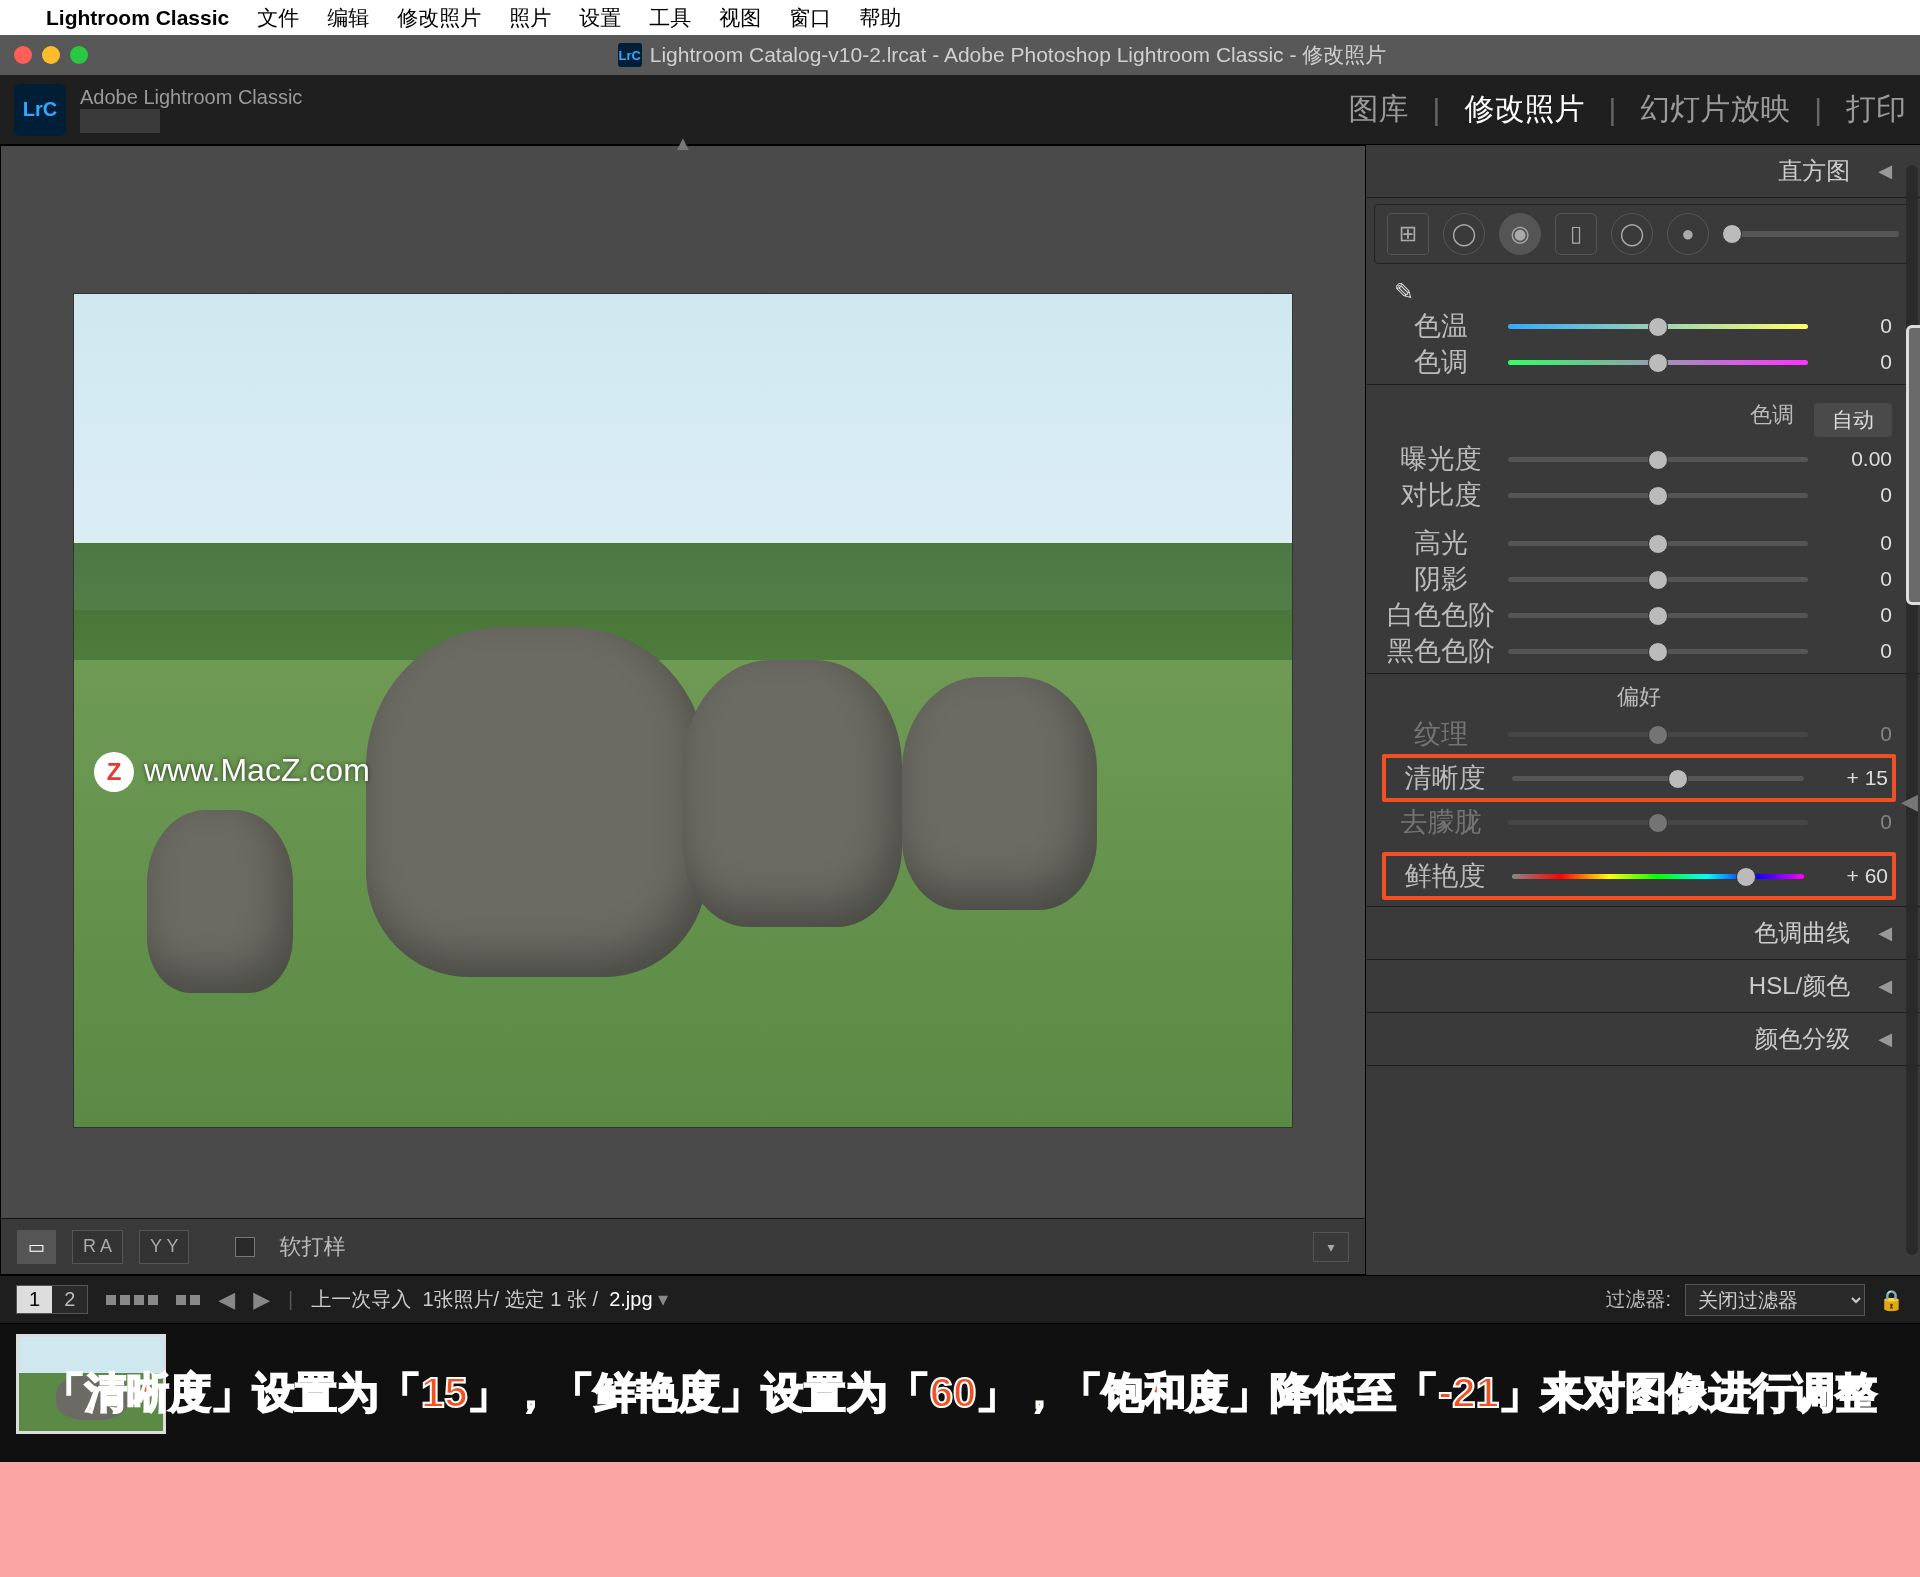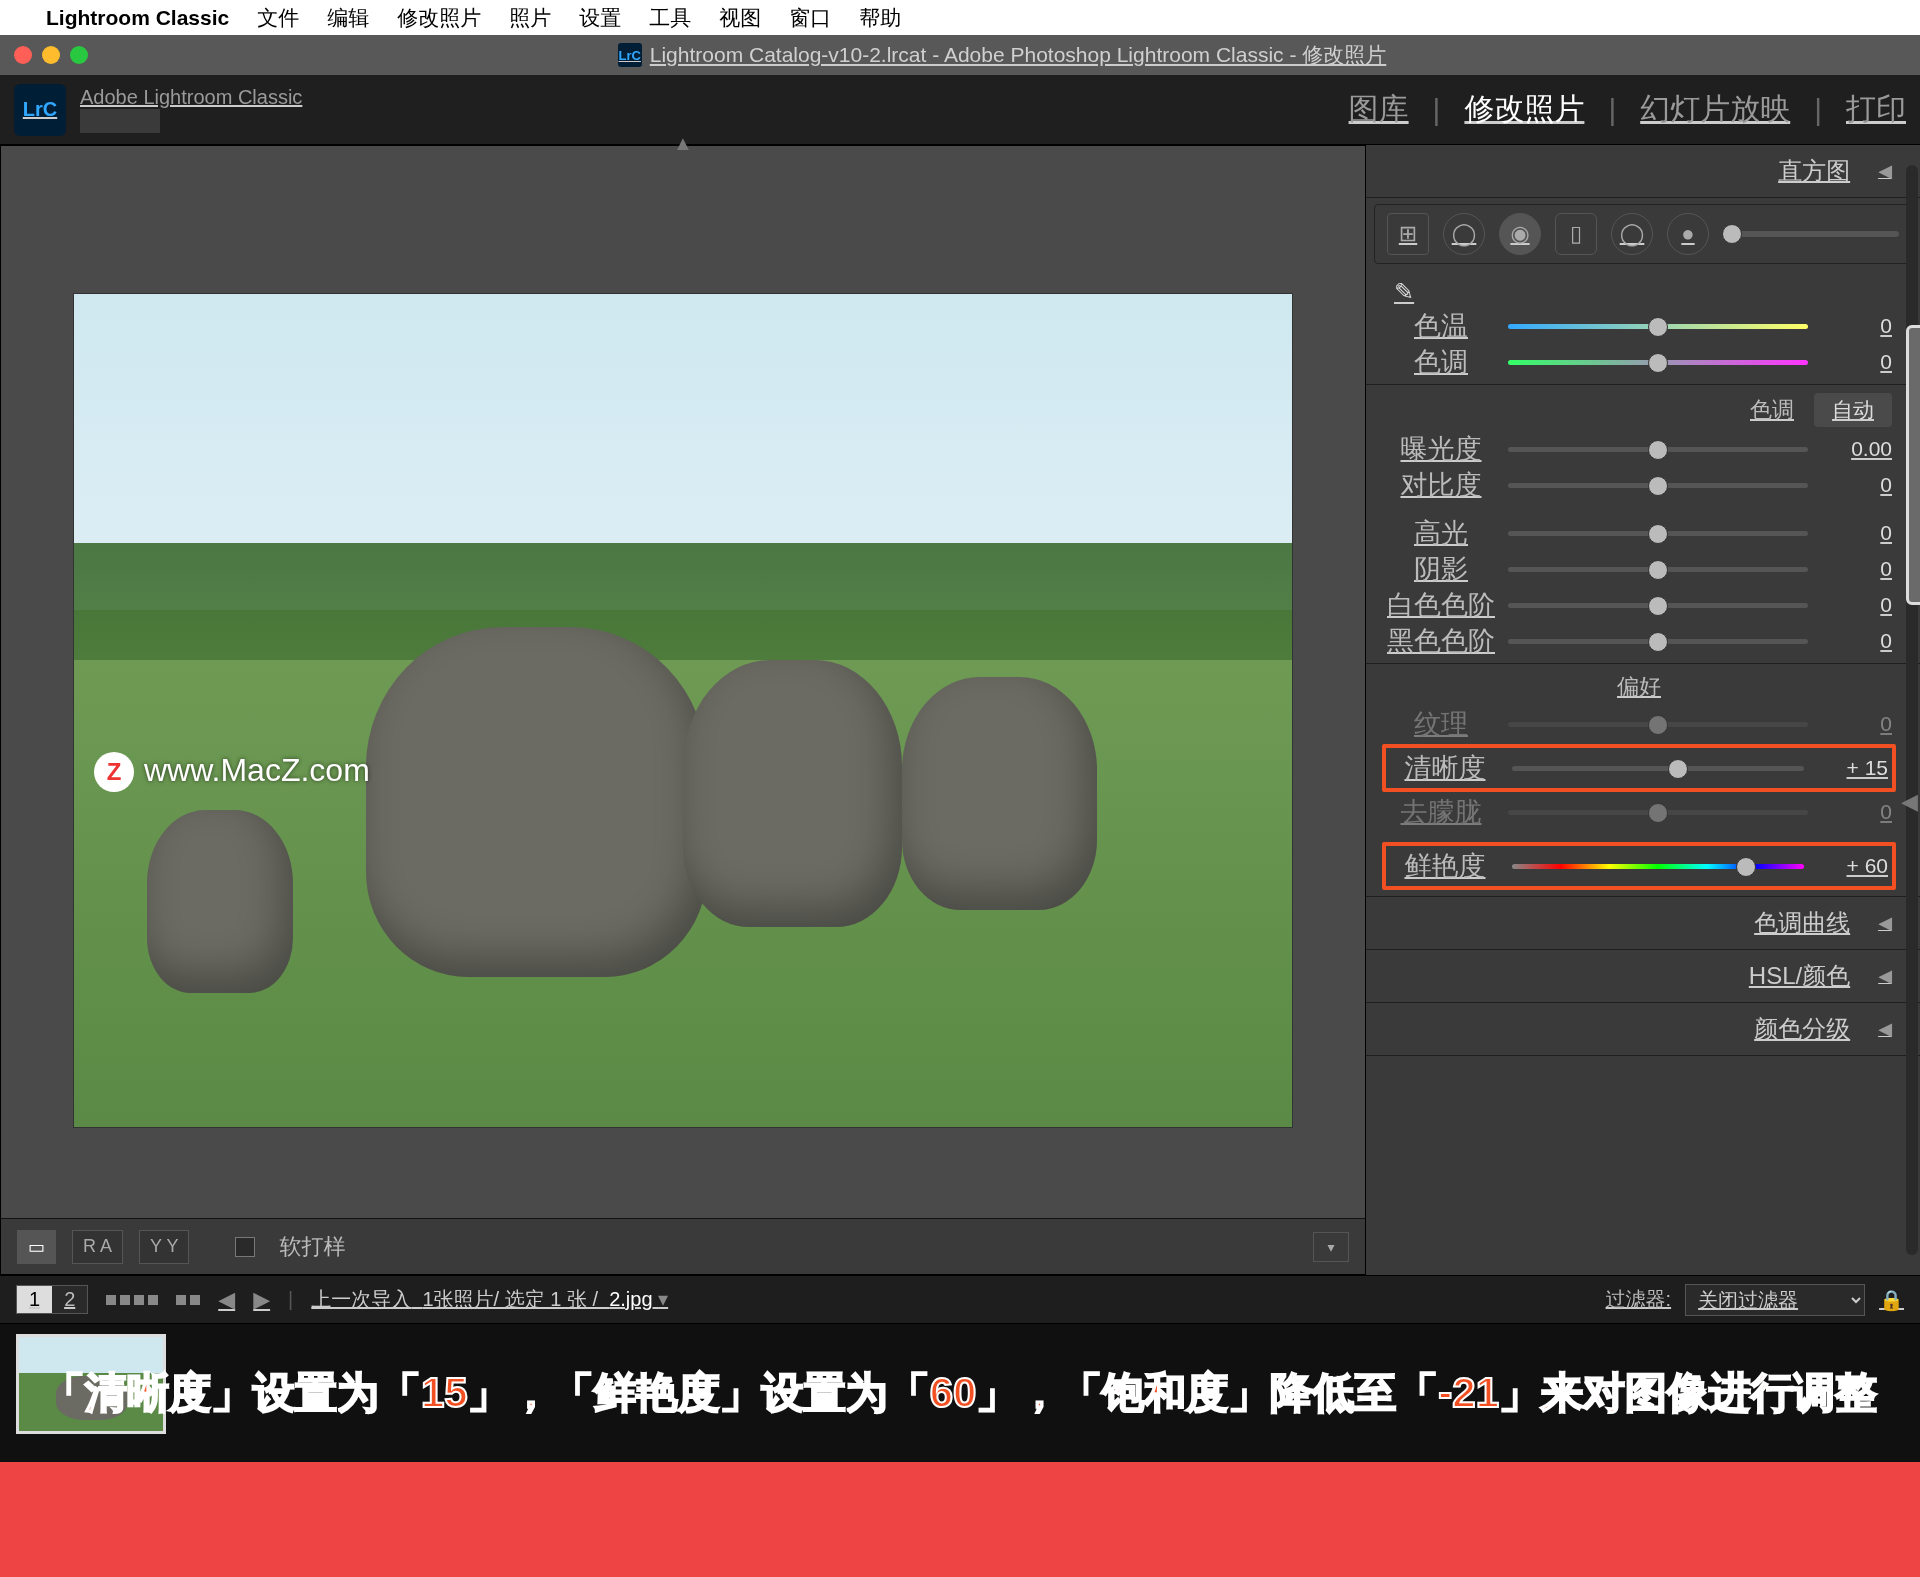--- a/index.html
+++ b/index.html
@@ -2,21 +2,21 @@
 <html><head>
 <meta charset="utf-8">
 <style>
   * { box-sizing: border-box; margin: 0; padding: 0; font-family: -apple-system, "Helvetica Neue", Arial, sans-serif; }
   html, body { width: 1920px; height: 1577px; background:#1a1a1a; color:#ccc; font-size:14px; overflow:hidden;}
   
   .menubar { height:35px; background:#fff; display:flex; align-items:center; padding:0 18px; gap:28px; font-size:21px; color:#000;}
   .menubar .apple { font-size:24px; }
   .menubar .appname { font-weight:700;}
   
-  .window { width:1920px; height:1542px; background:#ef4444;text-decoration:underline;}
+  .window { width:1920px; height:1542px; background:#fca5a5;}
   .titlebar { height:40px; background:#585858; display:flex; align-items:center; padding:0 14px; gap:10px;}
   .traffic { width:18px; height:18px; border-radius:50%; }
   .tr-red{background:#ff5f57;} .tr-yel{background:#ffbd2e;} .tr-grn{background:#28c940;}
   .titlebar .title { flex:1; text-align:center; color:#d0d0d0; font-size:21px; display:flex; align-items:center; justify-content:center; gap:8px;}
   .titlebar .lrc-badge{ width:24px; height:24px; background:#001e36; color:#31a8ff; font-size:13px; font-weight:700; display:inline-flex; align-items:center; justify-content:center; border-radius:3px;}
   
   .appheader{ height:70px; background:#1f1f1f; display:flex; align-items:center; padding:0 14px; border-bottom:1px solid #000;}
   .appheader .lrc-logo{ width:52px; height:52px; background:#001e36; color:#31a8ff; font-size:20px; font-weight:700; display:flex; align-items:center; justify-content:center; border-radius:6px;}
   .appheader .brand{ margin-left:14px; color:#9a9a9a; font-size:20px;}
   .appheader .placeholder{ margin-left:14px; width:80px; height:24px; background:#3a3a3a;}
@@ -47,21 +47,21 @@
   .sec-header .tri{color:#999; font-size:18px;}
   .toolstrip{ display:flex; align-items:center; gap:14px; padding:8px 12px; border:1px solid #222; border-radius:4px; margin:6px 8px;}
   .toolbtn{ width:42px;height:42px; border:1px solid #555; border-radius:50%; display:flex; align-items:center; justify-content:center; color:#aaa; font-size:22px;}
   .toolbtn.rect{ border-radius:6px;}
   .toolbtn.crop{ border-radius:4px; width:42px;}
   .toolbtn.active{ background:#555;}
   .slider-track-wide{flex:1; height:6px; background:#555; position:relative; border-radius:3px;}
   .slider-knob{position:absolute; top:-7px; width:20px; height:20px; border-radius:50%; background:#bbb; border:1px solid #333; transform:translateX(-50%);}
   .dropper{ width:34px; height:34px; color:#ddd; font-size:24px; padding:4px 8px;}
   .group-title{ text-align:center; color:#bbb; font-size:22px; padding:4px 0; display:flex; align-items:center; justify-content:center; gap:20px;}
-  .auto-btn{ margin-left:auto; background:#4a4a4a; color:#ddd; padding:3px 18px; border-radius:4px; font-size:21px;}
+  .auto-btn{ margin-left:auto; background:#4a4a4a; color:#ddd; padding:3px 18px; border-radius:4px; font-size:21px;margin-top:10px;}
   .sliderrow{ display:flex; align-items:center; gap:12px; height:36px;}
   .sliderrow .lbl{ width:110px; text-align:center; color:#bbb; font-size:27px; white-space:nowrap;}
   .sliderrow .track{ flex:1; height:5px; background:#555; position:relative; border-radius:3px;}
   .sliderrow.temp .track{ background:linear-gradient(90deg,#3af,#ff6);}
   .sliderrow.tint .track{ background:linear-gradient(90deg,#3f6,#f3f);}
   .sliderrow.vib .track{ background:linear-gradient(90deg,#888,#f00,#ff0,#0f0,#0ff,#00f,#f0f);}
   .sliderrow.sat .track{ background:linear-gradient(90deg,#888,#f00,#ff0,#0f0,#0ff,#00f,#f0f);}
   .sliderrow .val{ width:72px; text-align:right; color:#ddd; font-size:21px;}
   .hlbox{ border:4px solid #f25022; border-radius:2px; padding:2px 4px; margin:2px -4px;}
   .dimrow{ opacity:.45;}

